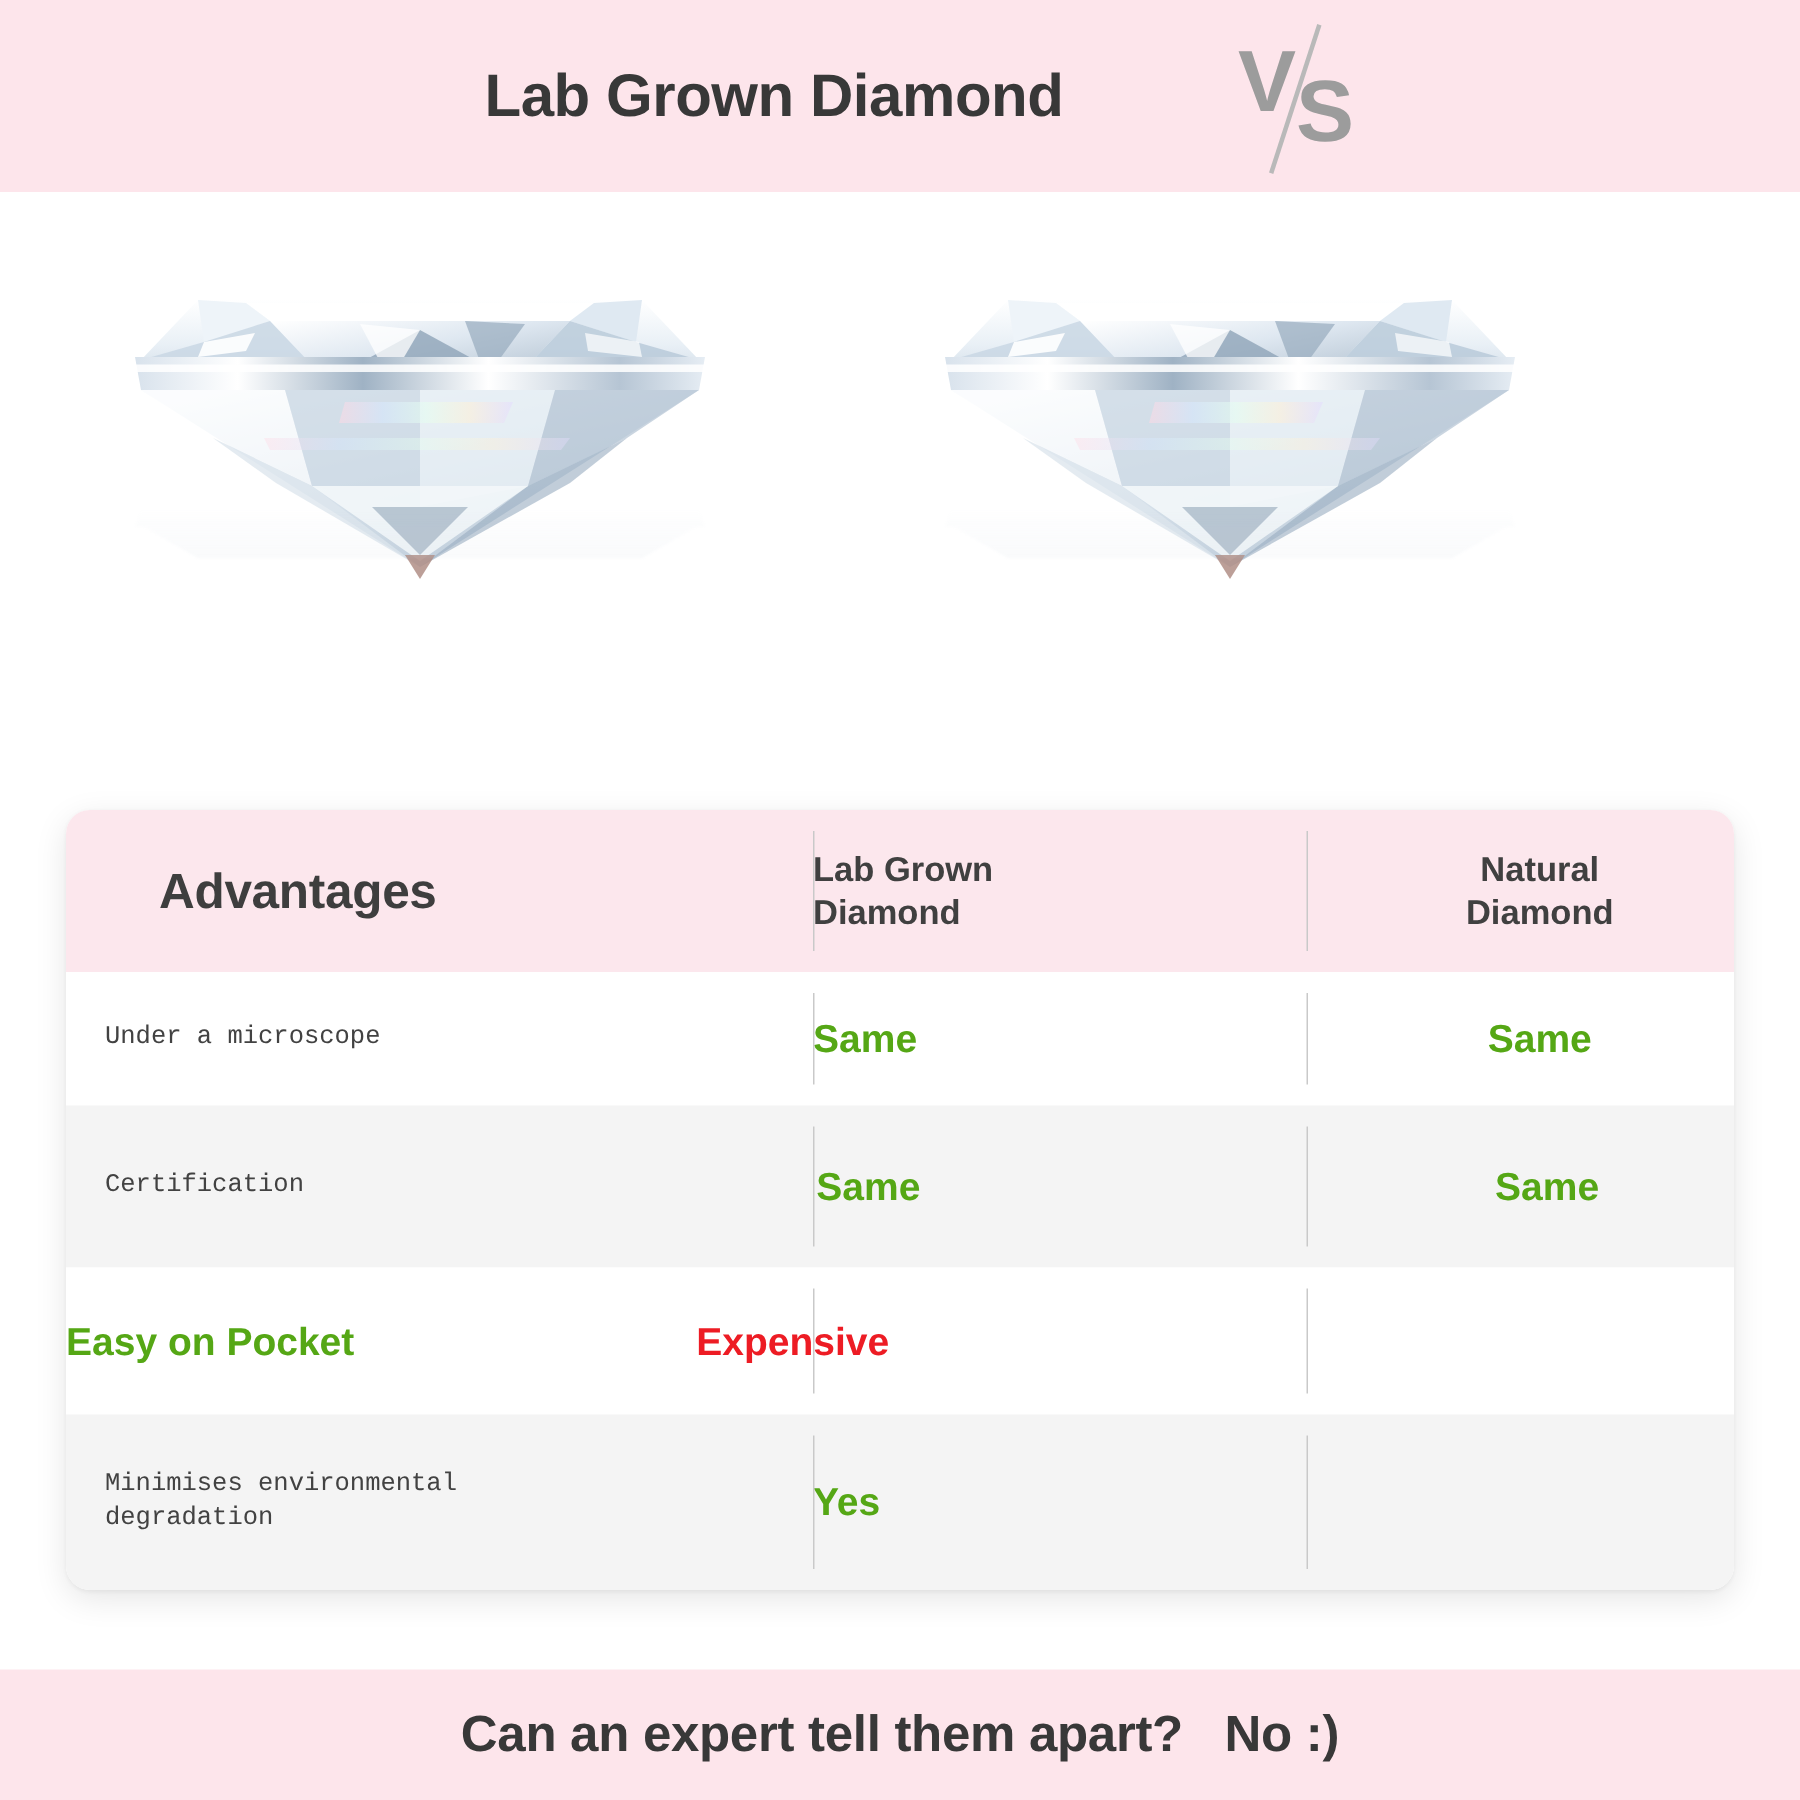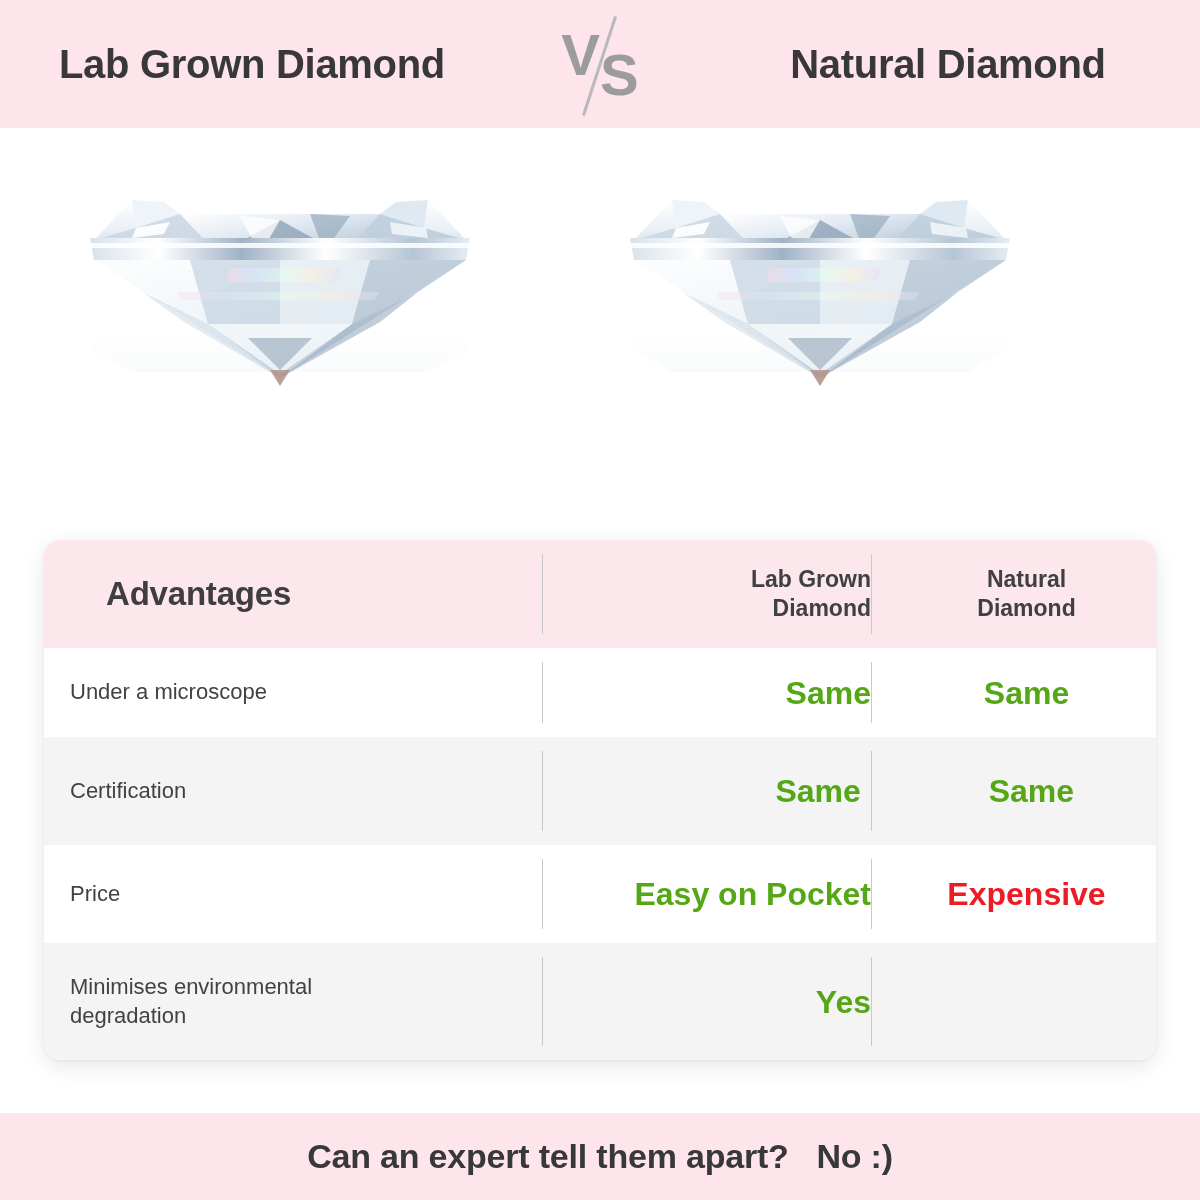--- a/index.html
+++ b/index.html
@@ -142,21 +142,21 @@
     align-items: center;
     width: 100%;
   }
   .trow.head   { height: 108px; background: #fce7ed; }
   .trow.r0     { height: 89px;  background: #ffffff; }
   .trow.r1     { height: 108px; background: #f4f4f4; gap: 20px; }
   .trow.r2     { height: 98px;  background: #ffffff; }
   .trow.r3     { height: 117px; background: #f4f4f4; }
 
   .c-label  { width: 498px; padding-left: 26px; }
-  .c-lab    { width: 329px; text-align: right; }
+  .c-lab    { width: 329px; text-align: left; }
   .c-nat    { width: 285px; text-align: center; padding-left: 26px; }
 
   .divider {
     position: absolute;
     top: 14px;
     bottom: 14px;
     width: 1px;
     background: #c9c9c9;
   }
   .divider.d1 { left: 498px; }
@@ -170,27 +170,28 @@
     margin-left: 36px;
   }
   .head-col {
     font-size: 23px;
     font-weight: 600;
     color: #404040;
     line-height: 1.28;
   }
 
   .cell-label {
-    font-size: 22px;
+    font-size: 17px;
     font-weight: 400;
     color: #424242;
     line-height: 1.3;
+    font-family: Liberation Mono, monospace;
   }
   .cell-val {
-    font-size: 32px;
+    font-size: 26px;
     font-weight: 600;
     line-height: 1.25;
   }
   .val-good { color: #55a715; }
   .val-bad  { color: #ed1c24; }
 
   
   .footer-bar {
     position: absolute;
     left: 0; top: 1113px;
@@ -217,21 +218,20 @@
     <div class="header-title left">Lab Grown Diamond</div>
 
     <div class="vs-badge">
       <div class="vs-letters">
         <span class="v">V</span>
           <span class="s">S</span>
       </div>
       <div class="vs-slash"></div>
     </div>
 
-    <div class="header-title right">Natural Diamond</div>
   </div>
 
   <div class="gems">
 
     <div class="gem-slot left">
       <div class="gem-wrap">
         <svg viewBox="0 0 400 260" xmlns="http://www.w3.org/2000/svg" aria-hidden="true">
           <defs>
             <linearGradient id="crownA" x1="0" y1="0" x2="0" y2="1">
               <stop offset="0%" stop-color="#ffffff"></stop>
@@ -431,23 +431,20 @@
         <span class="cell-val val-good">Same</span>
       </div>
       <div class="c-nat">
         <span class="cell-val val-good">Same</span>
       </div>
     </div>
 
     <div class="trow r2">
       <div class="divider d1"></div>
       <div class="divider d2"></div>
-      <div class="c-label">
-        <span class="cell-label">Price</span>
-      </div>
       <div class="c-lab">
         <span class="cell-val val-good">Easy on Pocket</span>
       </div>
       <div class="c-nat">
         <span class="cell-val val-bad">Expensive</span>
       </div>
     </div>
 
     <div class="trow r3">
       <div class="divider d1"></div>

